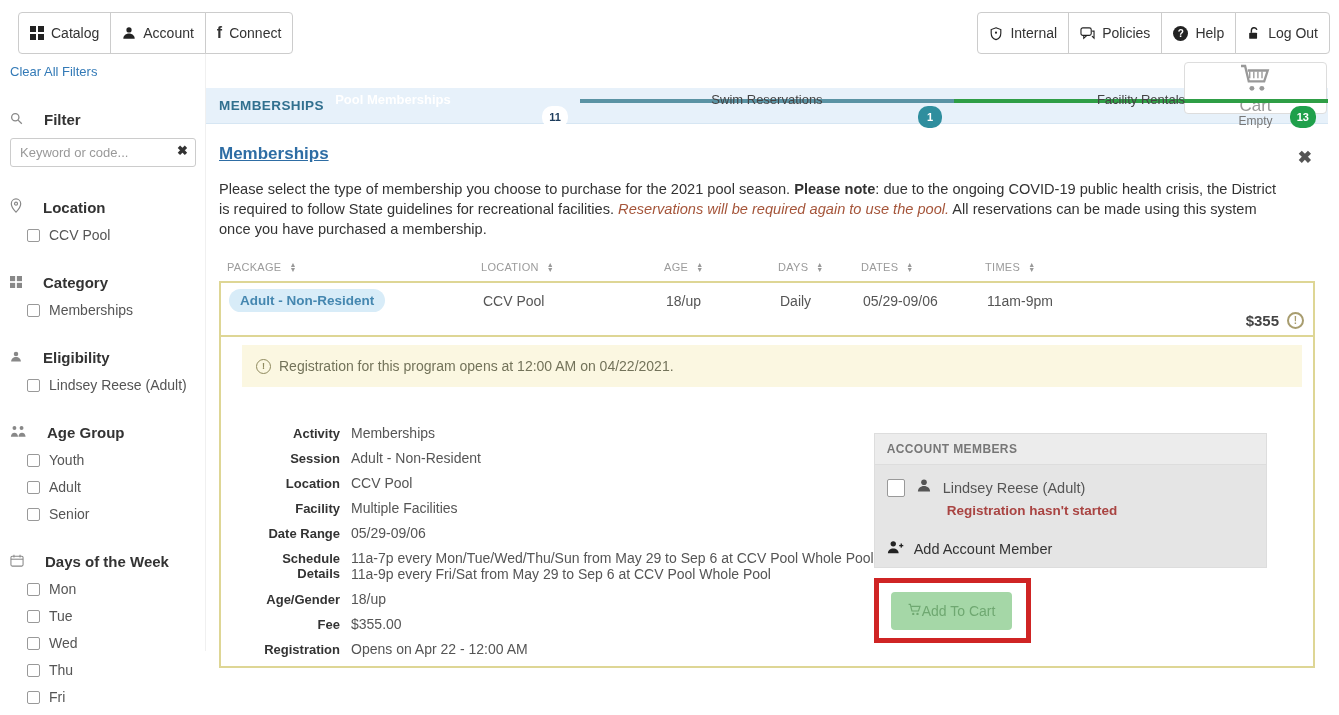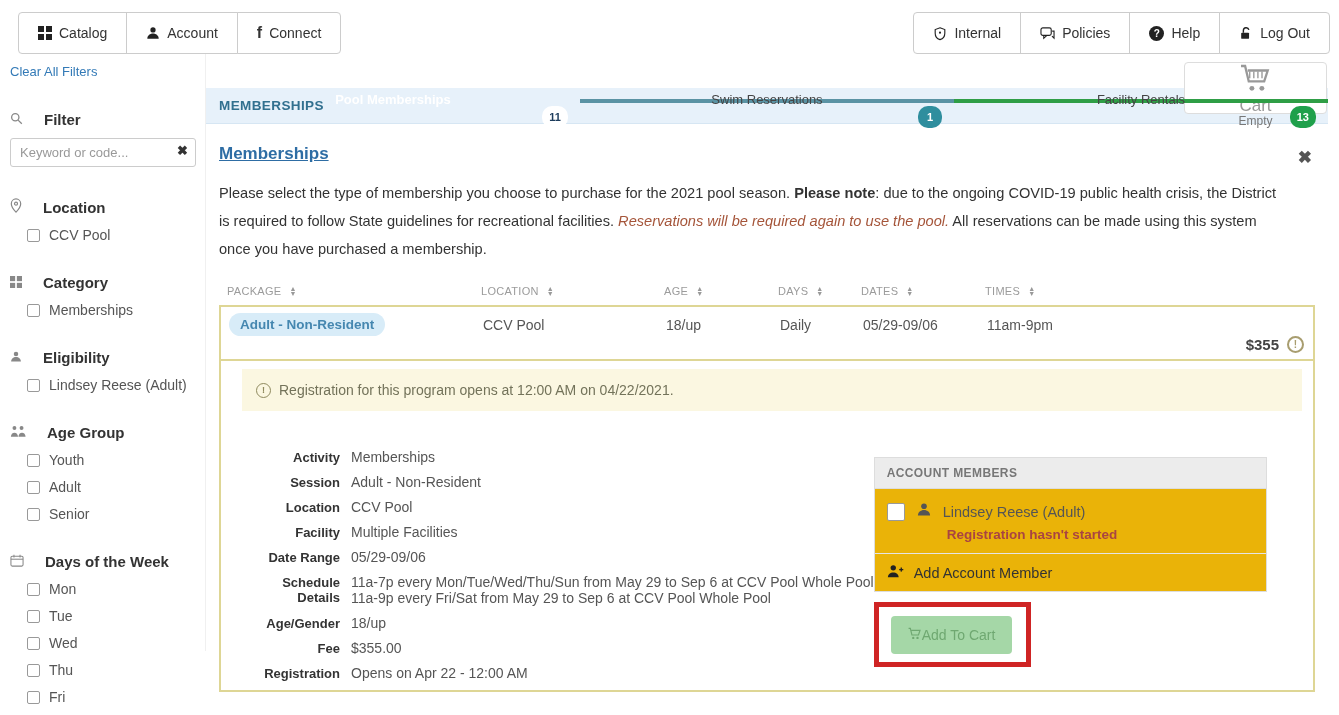--- a/index.html
+++ b/index.html
@@ -4,21 +4,21 @@
 <style>
   * { margin:0; padding:0; box-sizing:border-box; }
   html,body { width:1339px; height:715px; overflow:hidden; background:#fff;
     font-family:"Liberation Sans", sans-serif; color:#333; }
   body { position:relative; }
 
   
   .topnav { display:flex; justify-content:space-between; padding:12px 9px 0 18px; height:54px; }
   .btn-group { display:inline-flex; }
   .nav-btn { display:inline-flex; align-items:center; gap:7px; background:#fff;
-    border:1px solid #ccc; padding:6px 19px; font-size:14px; color:#333; cursor:pointer; }
+    border:1px solid #ccc; padding:6px 11px; font-size:14px; color:#333; cursor:pointer; }
   .btn-group .nav-btn + .nav-btn { margin-left:-1px; }
   .btn-group .nav-btn:first-child { border-radius:4px 0 0 4px; }
   .btn-group .nav-btn:last-child { border-radius:0 4px 4px 0; }
   .nav-btn svg { display:block; }
   .fb-f { font-weight:bold; font-size:16px; line-height:12px; }
   .help-circle { width:15px; height:15px; border-radius:50%; background:#222; color:#fff;
     font-size:10px; font-weight:bold; display:inline-flex; align-items:center; justify-content:center; }
 
   
   .cart-box { position:absolute; top:62px; right:12px; width:143px; height:52px;
@@ -63,21 +63,21 @@
   .tab-green { border-bottom:4px solid #2f9e46; }
   .tab-green .badge { background:#1fa04b; color:#fff; }
 
   
   .section-bar { background:#e7f1fa; border-bottom:1px solid #d6e6f3; padding:10px 13px;
     font-size:13.5px; font-weight:bold; color:#31708f; letter-spacing:0.4px; }
   .panel { position:relative; padding:20px 13px 0 13px; }
   .panel-close { position:absolute; right:16px; top:28px; font-weight:bold; font-size:17px;
     color:#555; cursor:pointer; line-height:12px; }
   .mem-heading { color:#2e6da4; font-weight:bold; font-size:17px; text-decoration:underline; cursor:pointer; display:inline-block; }
-  .intro { margin-top:15px; font-size:14.6px; line-height:28px; color:#333; padding-right:30px; }
+  .intro { margin-top:15px; font-size:14.6px; line-height:20px; color:#333; padding-right:30px; }
   .intro .em { font-style:italic; color:#a5553a; }
 
   
   .grid { display:grid; grid-template-columns:254px 183px 114px 83px 124px 1fr 34px; align-items:center; }
   .thead { margin-top:22px; padding:0 0 9px 8px; border-bottom:1px solid #e5e5e5; }
   .th { display:flex; align-items:center; font-size:11px; color:#9b9b9b; letter-spacing:0.3px; }
   .sort { display:inline-flex; flex-direction:column; margin-left:8px; font-size:7px;
     line-height:5px; color:#999; cursor:pointer; }
   .selected-wrap { border:2px solid #ded695; border-top:none; }
   .pkg-row { border:2px solid #ded695; margin:-2px -2px 0 -2px; background:#fff;
@@ -99,21 +99,21 @@
     justify-content:center; flex:0 0 auto; }
   .detail-area { display:flex; justify-content:flex-start; margin-top:38px; }
   .detail-list { padding-left:3px; }
   .d-row { display:flex; margin-bottom:9px; }
   .d-label { width:95px; flex:0 0 95px; text-align:right; font-weight:bold; font-size:13px;
     color:#333; padding-top:1px; }
   .d-value { margin-left:11px; font-size:14px; color:#555; white-space:pre-line; }
   .right-col { width:393px; flex:0 0 393px; margin-right:29px; margin-top:8px; }
 
   
-  .acct-panel { border:1px solid #ddd; background:#eab308; }
+  .acct-panel { border:1px solid #ddd; background:#e5e5e5; }
   .acct-header { background:#ececec; border-bottom:1px solid #ddd; padding:8px 12px;
     font-size:12px; font-weight:bold; color:#777; letter-spacing:0.4px; }
   .member-row { padding:13px 12px 11px 12px; border-bottom:1px solid #e5e5e5; }
   .member-line { display:flex; align-items:center; gap:11px; }
   .member-check { width:18px; height:18px; border:1px solid #999; border-radius:2px;
     background:#fff; cursor:pointer; flex:0 0 auto; }
   .member-name { font-size:14.5px; color:#555; }
   .member-status { margin:6px 0 0 60px; font-size:13.5px; font-weight:bold; color:#a94442; }
   .add-member-row { padding:10px 12px; display:flex; align-items:center; gap:10px;
     font-size:14.5px; color:#333; cursor:pointer; }

